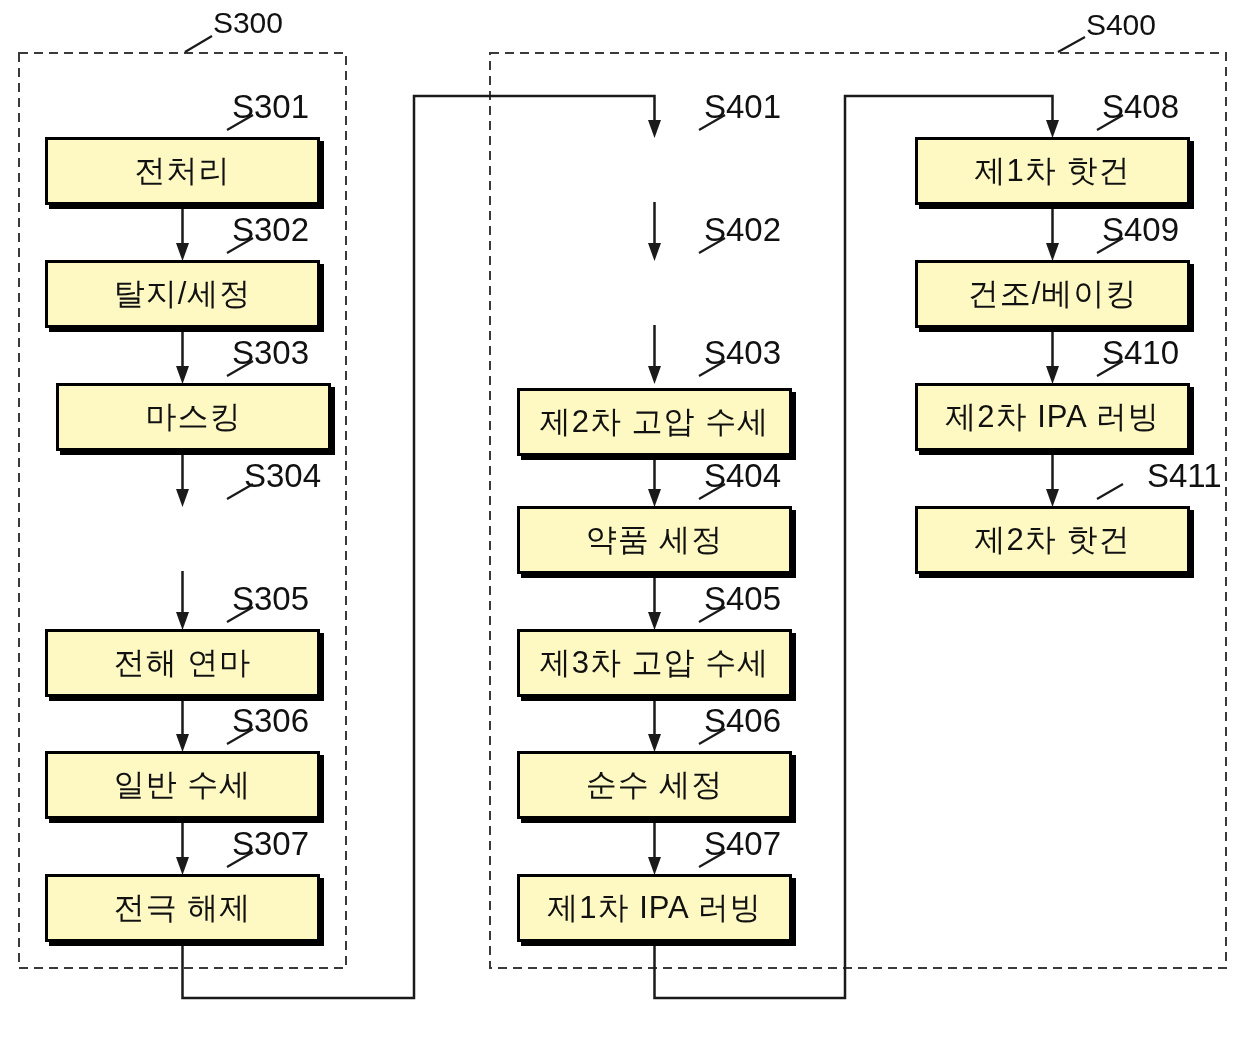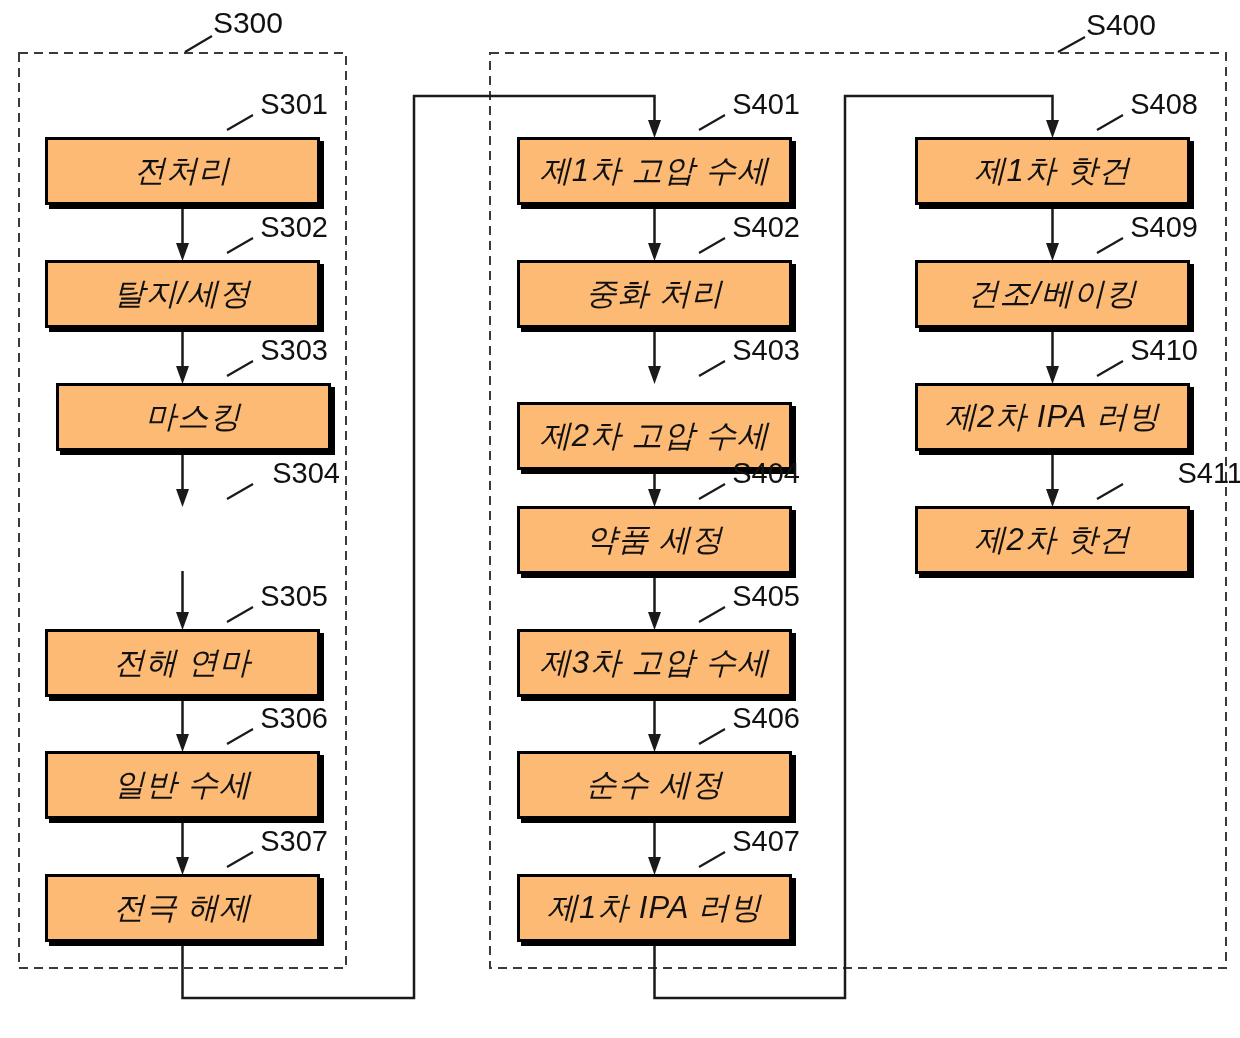--- a/index.html
+++ b/index.html
@@ -2,27 +2,27 @@
 <html><head>
 <meta charset="utf-8">
 <style>
   html,body{margin:0;padding:0;background:#fff;}
   #stage{
     position:relative;width:1240px;height:1038px;background:#fff;overflow:hidden;
     font-family:"Liberation Sans","DejaVu Sans",sans-serif;color:#111;
   }
   #wires{position:absolute;left:0;top:0;width:1240px;height:1038px;}
   .pbox{
-    position:absolute;width:269px;height:62px;background:#fdba74;
+    position:absolute;width:269px;height:62px;background:#fef9c3;
     border:3px solid #000;box-shadow:4px 4px 0 0 #000;
-    display:flex;align-items:center;justify-content:center;font-style:italic;
+    display:flex;align-items:center;justify-content:center;
   }
   .pbox span{font-size:31px;letter-spacing:1px;white-space:nowrap;}
   .steplabel{
-    position:absolute;width:96px;font-size:29px;text-align:right;white-space:nowrap;
+    position:absolute;width:96px;font-size:33px;text-align:left;white-space:nowrap;
   }
   .grouplabel{
     position:absolute;width:110px;font-size:30px;text-align:right;white-space:nowrap;
   }
 </style>
 </head>
 <body>
 
 <div id="stage">
 
@@ -90,27 +90,21 @@
     </div>
 
   <div class="steplabel" style="left:232px;top:88px">S301</div>
   <div class="steplabel" style="left:232px;top:211px">S302</div>
   <div class="steplabel" style="left:232px;top:334px">S303</div>
   <div class="steplabel" style="left:244px;top:457px">S304</div>
   <div class="steplabel" style="left:232px;top:580px">S305</div>
   <div class="steplabel" style="left:232px;top:702px">S306</div>
   <div class="steplabel" style="left:232px;top:825px">S307</div>
 
-  <div class="pbox" style="left:517px;top:137px">
-      <span>제1차 고압 수세</span>
-    </div>
-  <div class="pbox" style="left:517px;top:260px">
-      <span>중화 처리</span>
-    </div>
-  <div class="pbox" style="left:517px;top:402px">
+  <div class="pbox" style="left:517px;top:388px">
       <span>제2차 고압 수세</span>
     </div>
   <div class="pbox" style="left:517px;top:506px">
       <span>약품 세정</span>
     </div>
   <div class="pbox" style="left:517px;top:629px">
       <span>제3차 고압 수세</span>
     </div>
   <div class="pbox" style="left:517px;top:751px">
       <span>순수 세정</span>

